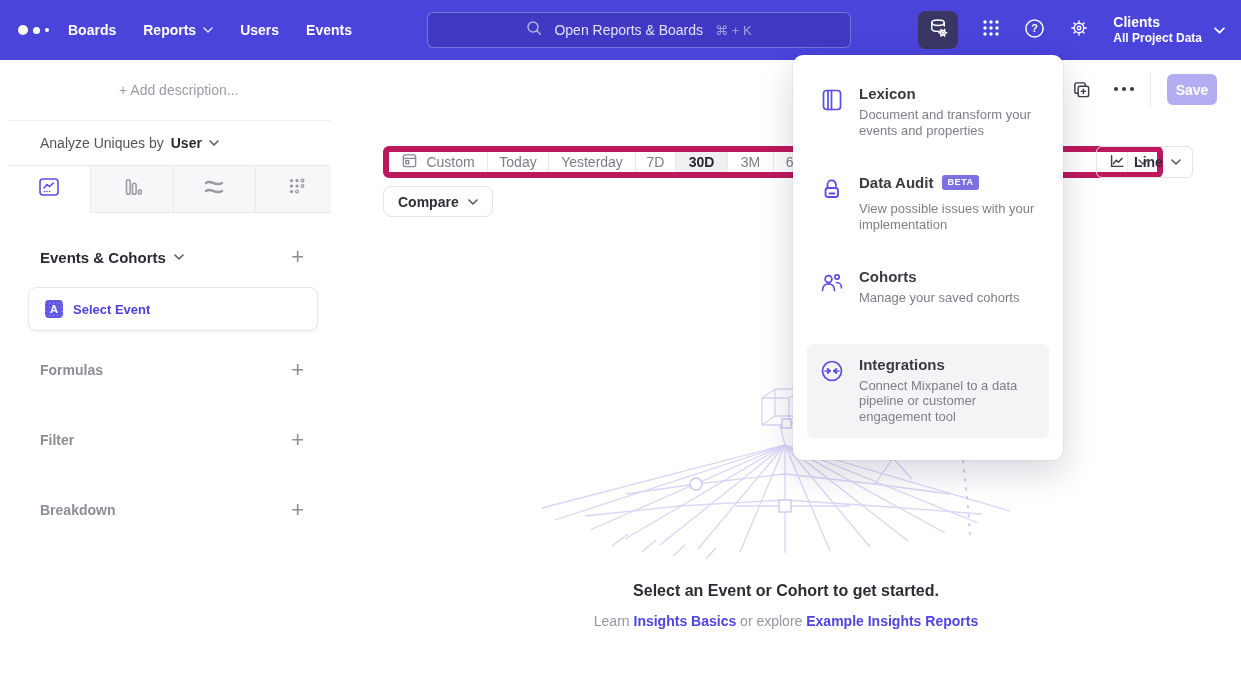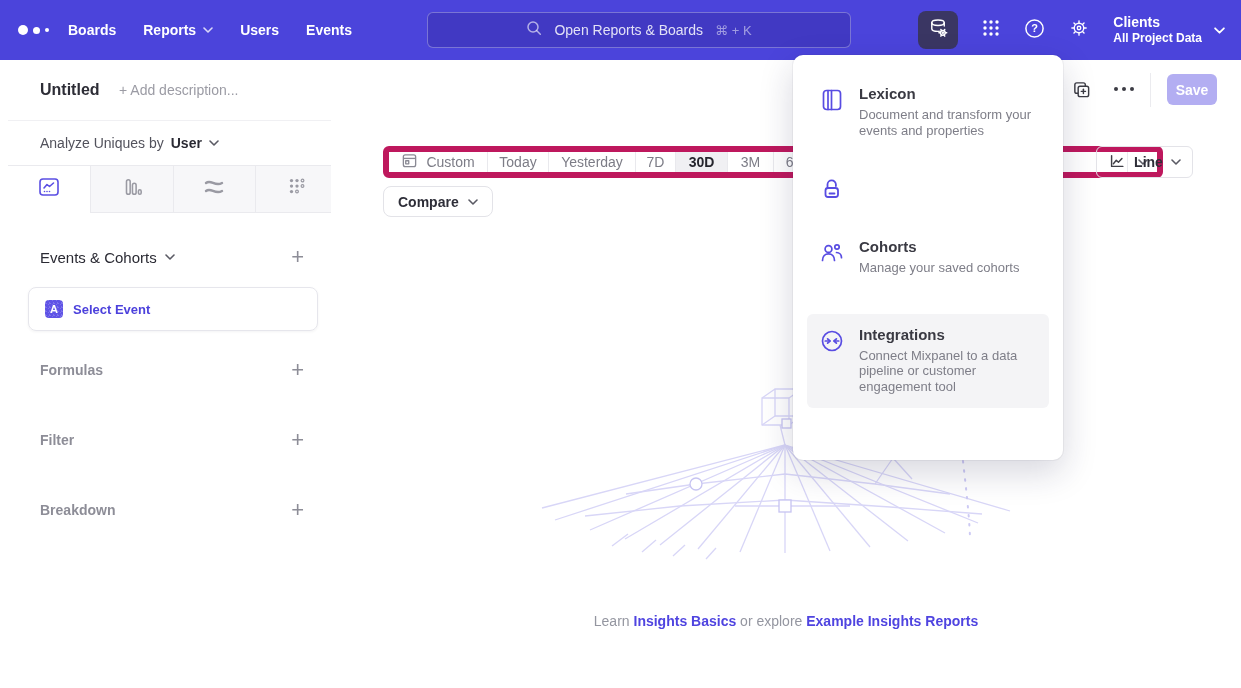--- a/index.html
+++ b/index.html
@@ -45,21 +45,21 @@
              border-right:1px solid #e7e7ec; border-top:1px solid #f0f0f3; }
   .analyze { height:44px; display:flex; align-items:center; padding-left:32px; font-size:14px; color:#52525c; }
   .analyze b { margin-left:7px; color:#2a2a33; font-weight:700; }
   .analyze .chev { margin-left:7px; color:#5a5a64; }
   .tabs { display:flex; height:48px; border-top:1px solid #eaeaee; }
   .tab { flex:1; display:flex; align-items:center; justify-content:center; background:#f7f7f9;
          border-bottom:1px solid #eaeaee; border-left:1px solid #eaeaee; cursor:pointer; }
   .tab:first-child { border-left:none; }
   .tab.selected { background:#fff; border-bottom:1px solid #fff; }
   .ec-header { display:flex; align-items:center; margin:34px 34px 0 32px; }
-  .ec-title { font-size:15px; font-weight:400; color:#2a2a33; cursor:pointer; }
+  .ec-title { font-size:15px; font-weight:700; color:#2a2a33; cursor:pointer; }
   .ec-header .chev { margin-left:8px; color:#5a5a64; }
   .spacer { flex:1; }
   .plus { font-size:22px; font-weight:400; color:#8d8d97; line-height:20px; cursor:pointer; }
   .event-card { margin:20px 20px 0; border:1px solid #e6e6ec; border-radius:8px; padding:12px 16px 12px;
                 box-shadow:0 1px 3px rgba(20,20,40,0.05); cursor:pointer; }
   .ec-row { display:flex; align-items:center; }
   .badge-a { width:18px; height:18px; border-radius:4px; background:#5F53E6; color:#fff; font-size:11px; font-weight:700;
              display:flex; align-items:center; justify-content:center;
              background-image:linear-gradient(45deg, rgba(255,255,255,0.18) 25%, transparent 25%, transparent 75%, rgba(255,255,255,0.18) 75%);
              background-size:4px 4px; }
@@ -201,21 +201,20 @@
       <span class="chev">
         <svg width="11" height="7" viewBox="0 0 10 6">
             <polyline points="1,1 5,5 9,1" fill="none" stroke="#fff" stroke-width="1.6" stroke-linecap="round" stroke-linejoin="round"></polyline>
           </svg>
       </span>
     </div>
   </div>
 </div>
 
 <div class="header">
-  <div class="h-title">Untitled</div>
   <div class="h-desc">+ Add description...</div>
   <div class="h-copy">
     <span>
       <svg width="19" height="19" viewBox="0 0 20 20" fill="none" stroke="#3c3c44" stroke-width="1.5" stroke-linejoin="round">
         <rect x="3" y="3" width="11" height="11" rx="2"></rect>
         <rect x="6.5" y="6.5" width="11" height="11" rx="2" fill="#fff"></rect>
         <line x1="12" y1="9.8" x2="12" y2="14.2" stroke-linecap="round"></line>
         <line x1="9.8" y1="12" x2="14.2" y2="12" stroke-linecap="round"></line>
       </svg>
     </span>
@@ -426,20 +425,21 @@
       <line x1="186" y1="250" x2="176" y2="261"></line>
     </g>
 
     <rect x="252" y="121" width="9" height="9" fill="#fff" stroke="#c7c4f2" stroke-width="1.3"></rect>
     <circle cx="166" cy="186" r="6" fill="#fff" stroke="#c7c4f2" stroke-width="1.3"></circle>
     <rect x="249" y="202" width="12" height="12" fill="#fff" stroke="#c7c4f2" stroke-width="1.3"></rect>
 
     <path d="M433,163 C436,190 439,215 440,239" fill="none" stroke="#cdcaf4" stroke-width="2" stroke-linecap="round" stroke-dasharray="1.5,7.5"></path>
   </svg>
 
+  <div class="empty-title">Select an Event or Cohort to get started.</div>
   <div class="empty-links">
     <span>Learn</span>
     <a>Insights Basics</a>
     <span>or explore</span>
     <a>Example Insights Reports</a>
   </div>
 </div>
 
 <div class="panel">
   <div class="menu-item">
@@ -457,20 +457,27 @@
   </div>
 
   <div class="menu-item desc-gap">
     <span class="mi-icon">
       <svg width="26" height="26" viewBox="0 0 26 26" fill="none" stroke="#584CE2" stroke-width="1.8" stroke-linecap="round" stroke-linejoin="round">
         <path d="M8.5 12 V8.5 a4.2 4.2 0 0 1 8.4 0 V10"></path>
         <rect x="6.5" y="12" width="12.5" height="9" rx="2.5"></rect>
         <path d="M10.5 17.5 h5"></path>
       </svg>
     </span>
+    <div>
+      <div class="mi-title">
+        <span>Data Audit</span>
+        <span class="beta">BETA</span>
+      </div>
+      <div class="mi-desc">View possible issues with your implementation</div>
+    </div>
   </div>
 
   <div class="menu-item gap-lg">
     <span class="mi-icon">
       <svg width="26" height="26" viewBox="0 0 26 26" fill="none" stroke="#584CE2" stroke-width="1.7" stroke-linecap="round" stroke-linejoin="round">
         <circle cx="9.5" cy="9" r="3.4"></circle>
         <path d="M3.5 20.5 c0-4 2.6-6.6 6-6.6 s6 2.6 6 6.6"></path>
         <circle cx="18" cy="7" r="2.2"></circle>
         <path d="M17.5 12.5 c3 0 5 2.2 5 5.2"></path>
       </svg>

